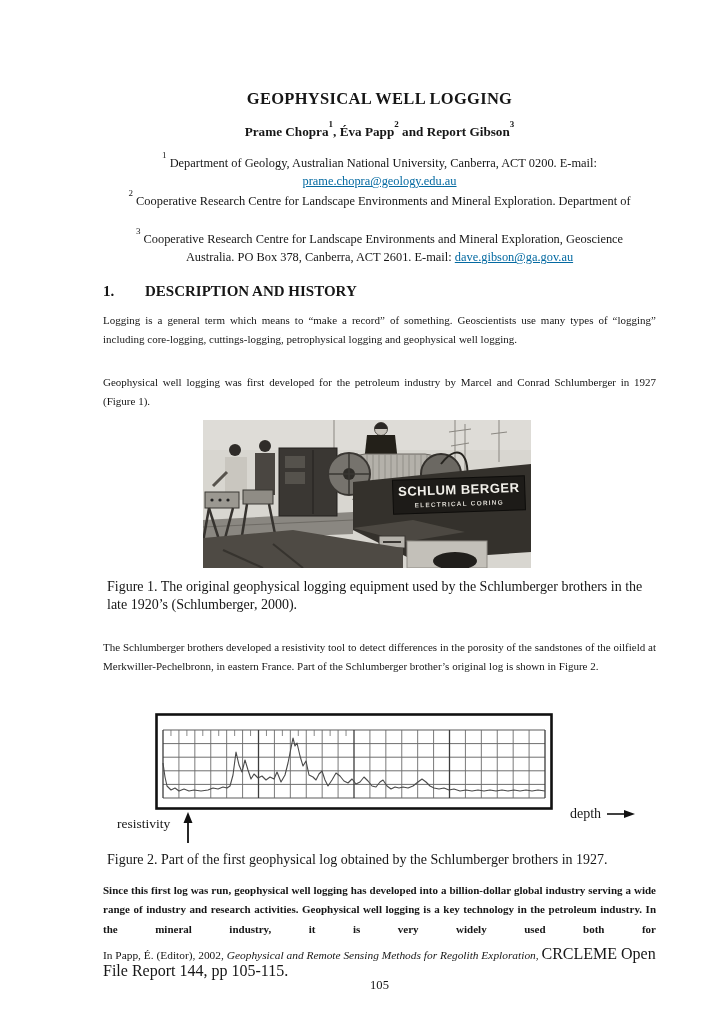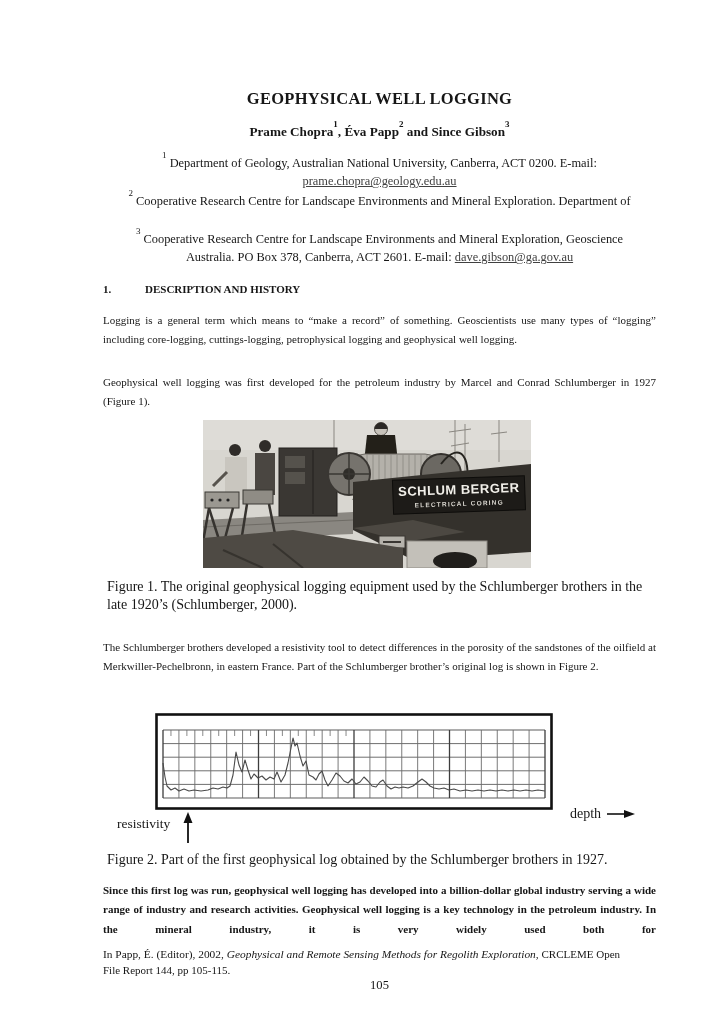--- a/index.html
+++ b/index.html
@@ -7,47 +7,47 @@
     position:relative;width:724px;height:1024px;background:#ffffff;
     font-family:"Liberation Serif", serif;color:#161616;overflow:hidden;
   }
   .abs{position:absolute;}
   .center{text-align:center;}
   .doc-title{left:103px;top:89px;width:553px;font-size:16.5px;font-weight:bold;letter-spacing:.3px;}
   .authors{left:103px;top:123px;width:553px;font-size:13.2px;font-weight:bold;}
   sup.s{font-size:9px;position:relative;top:-4.5px;font-weight:inherit;}
   .affil{left:103px;width:553px;font-size:12.4px;line-height:18px;text-align:center;}
   .a1{top:150px;} .a2{top:188px;} .a3{top:226px;}
-  a.email{color:#404040;text-decoration:underline;cursor:pointer;}
-  .heading{left:103px;top:283px;width:553px;font-size:11px;font-weight:bold;}
+  a.email{color:#0369a1;text-decoration:underline;cursor:pointer;}
+  .heading{left:103px;top:283px;width:553px;font-size:15px;font-weight:bold;}
   .heading .num{display:inline-block;width:42px;}
   .para{left:103px;width:553px;font-size:11px;line-height:19.4px;text-align:justify;}
   .p1{top:311px;} .p2{top:373px;} .p3{top:638px;} .p4{top:881px;text-align-last:justify;font-weight:bold;}
   .fig1{left:203px;top:420px;width:328px;height:148px;}
   .caption{left:107px;width:549px;font-size:14px;line-height:18px;}
   .cap1{top:578px;} .cap2{top:851px;}
   .fig2{left:155px;top:713px;width:398px;height:97px;}
   .depth-label{left:570px;top:806px;font-size:14px;}
   .depth-label svg{vertical-align:-1px;margin-left:6px;}
   .res-label{left:117px;top:816px;font-size:13.5px;}
   .res-arrow{left:181px;top:812px;}
   .footer{left:103px;top:946px;width:553px;font-size:11.4px;line-height:16px;}
   .footer .it{font-style:italic;}
-  .footer .sm{font-size:11px;}
+  .footer .sm{font-size:16px;}
   .pageno{left:103px;top:978px;width:553px;font-size:12.6px;text-align:center;}
 </style>
 </head>
 <body>
 
 <div class="page">
 
   <div class="abs doc-title center">GEOPHYSICAL WELL LOGGING</div>
 
   <div class="abs authors center">
-    <span>Prame Chopra</span><sup class="s">1</sup><span>, </span><span>Éva Papp</span><sup class="s">2</sup><span> and </span><span>Since Gibson</span><sup class="s">3</sup>
+    <span>Prame Chopra</span><sup class="s">1</sup><span>, </span><span>Éva Papp</span><sup class="s">2</sup><span> and </span><span>Report Gibson</span><sup class="s">3</sup>
   </div>
 
   <div class="abs affil a1">
     <div><sup class="s">1</sup> <span>Department of Geology, Australian National University, Canberra, ACT 0200. E-mail:</span></div>
     <div><span></span><a class="email">prame.chopra@geology.edu.au</a></div>
   </div>
   <div class="abs affil a2">
     <div><sup class="s">2</sup> <span>Cooperative Research Centre for Landscape Environments and Mineral Exploration. Department of</span></div>
   </div>
   <div class="abs affil a3">

